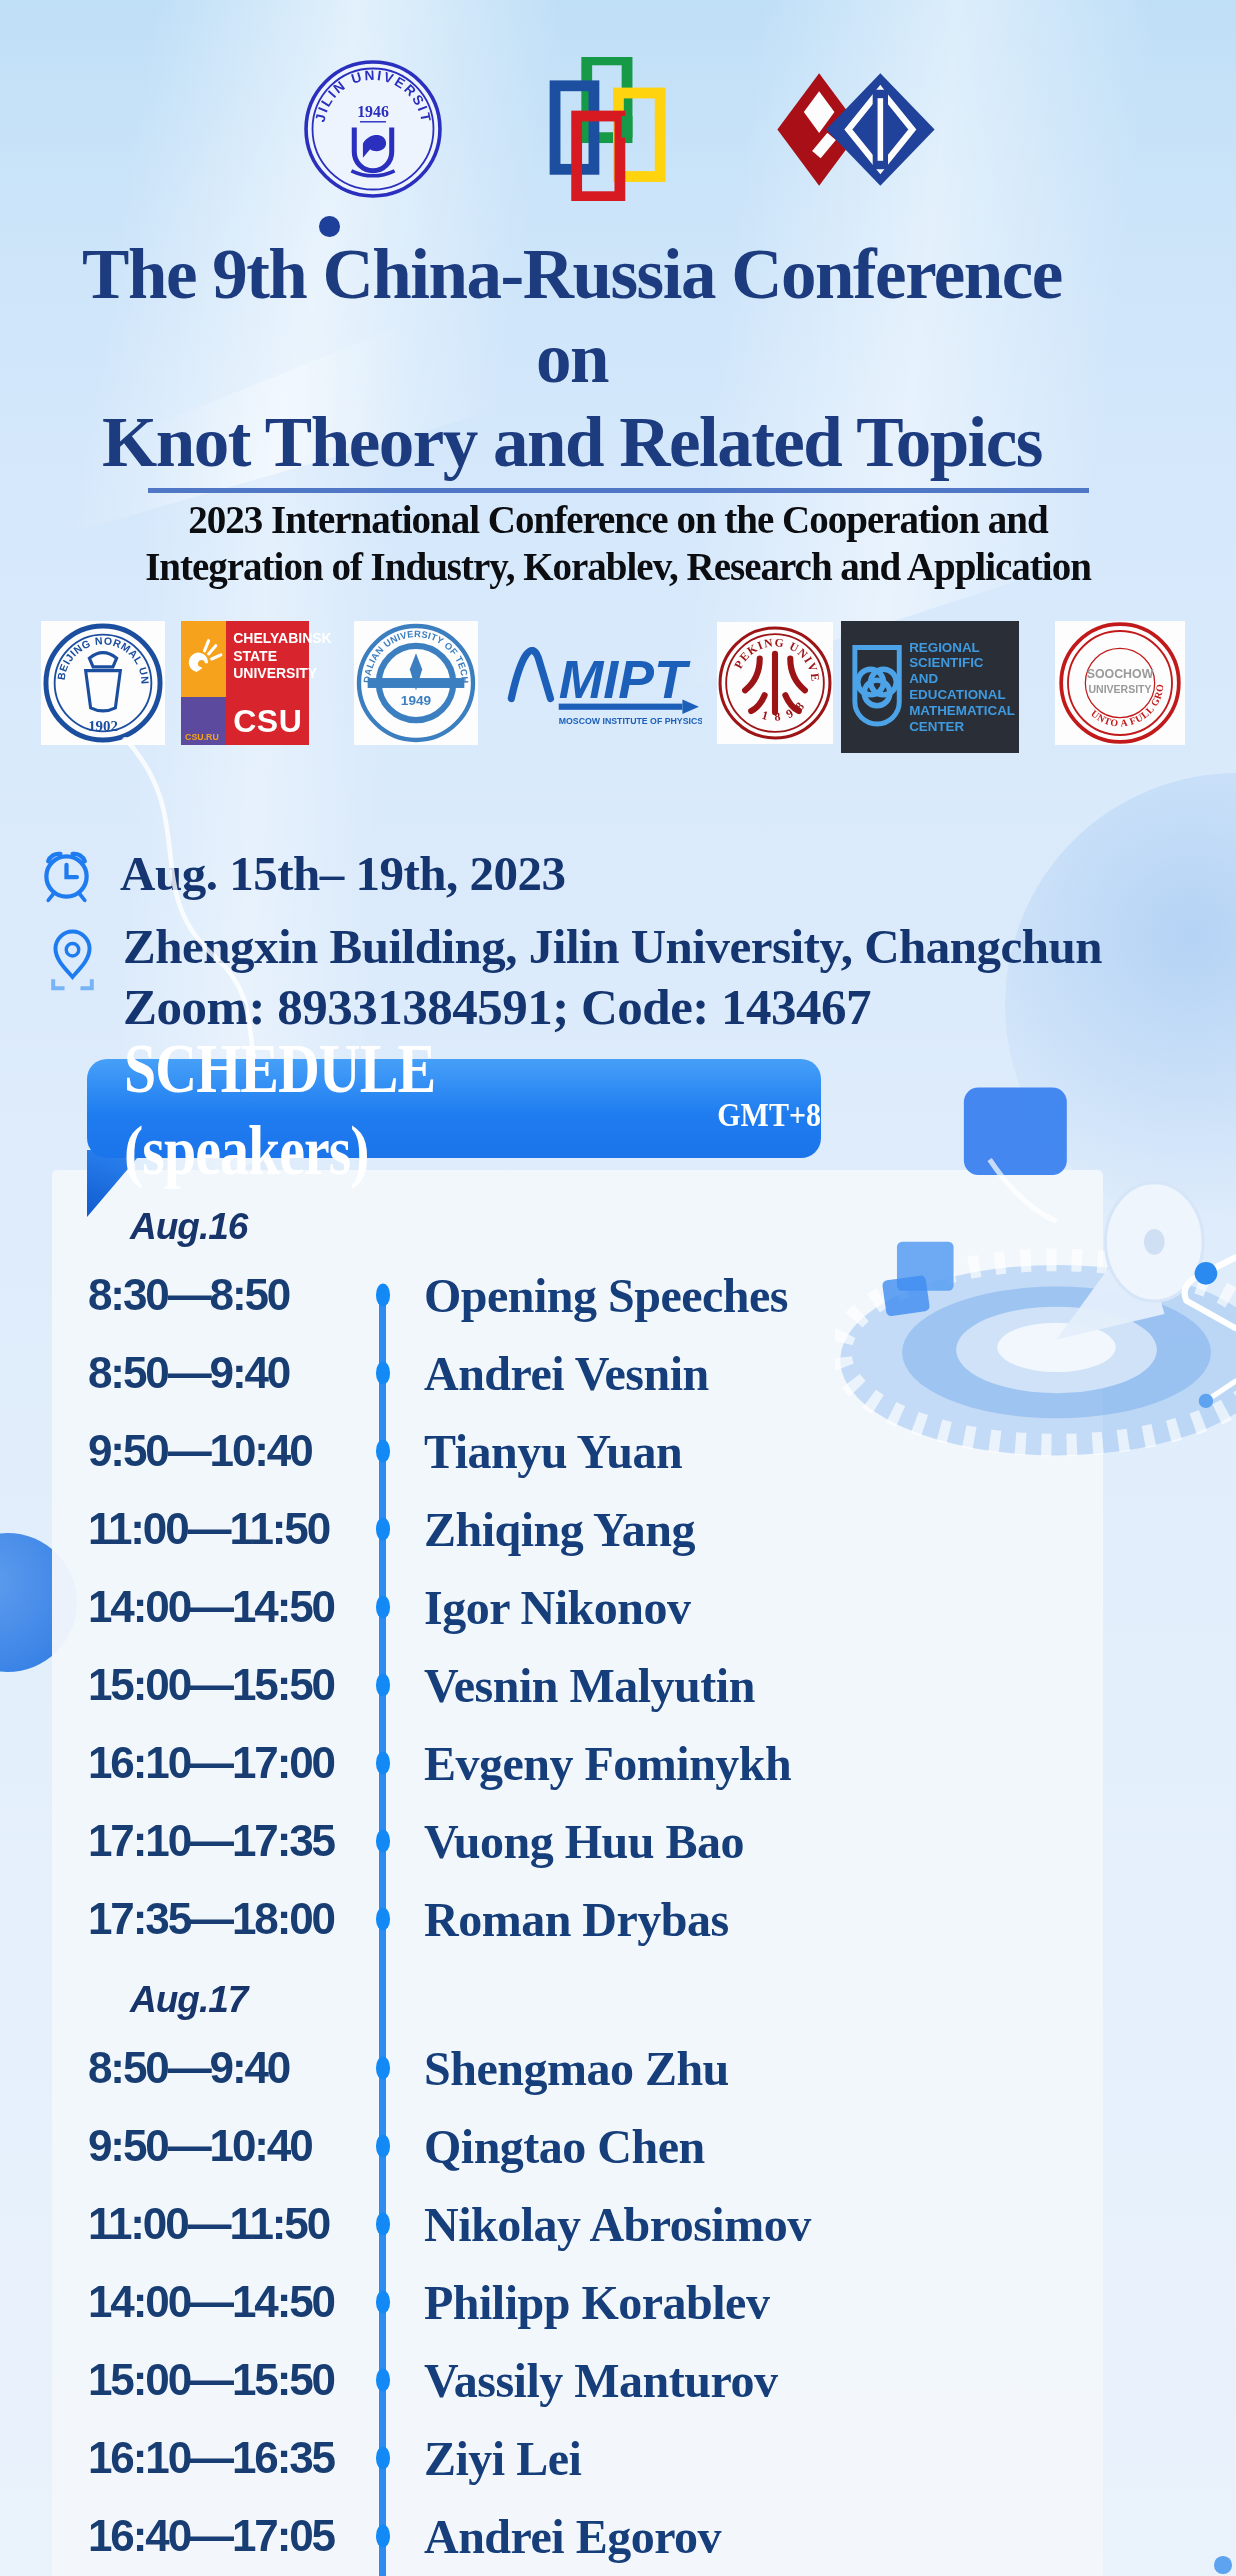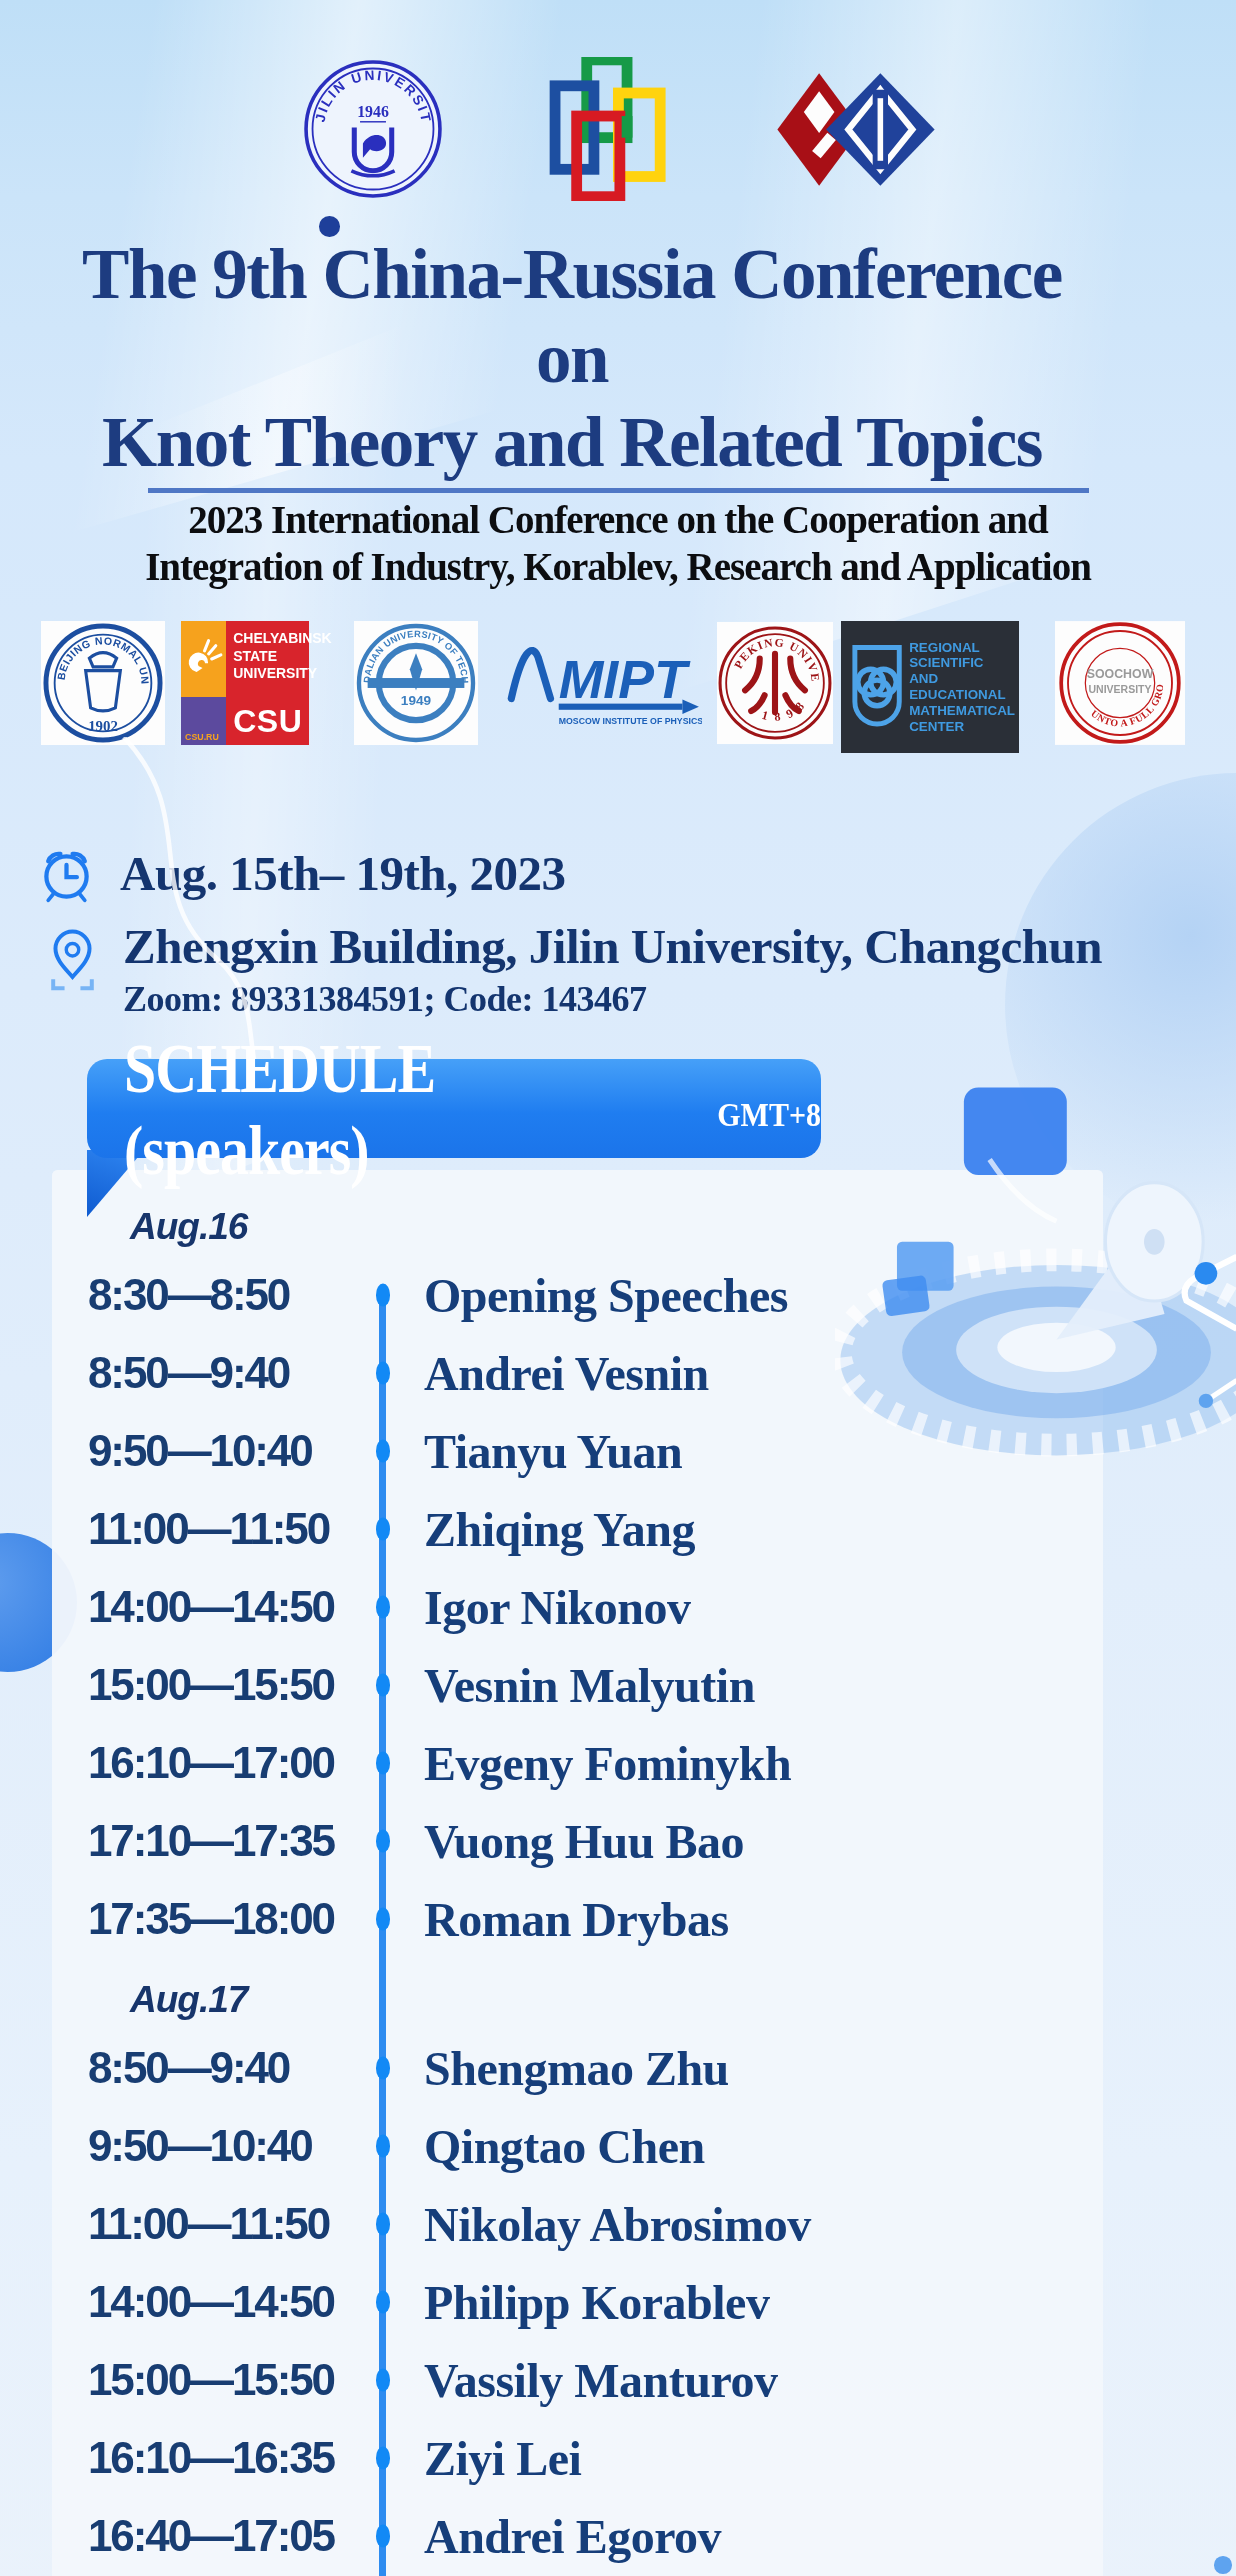--- a/index.html
+++ b/index.html
@@ -41,21 +41,21 @@
   .csu-name{position:absolute;left:7.2px;top:9.3px;font-size:14px;font-weight:bold;line-height:1.25;}
   .csu-abbr{position:absolute;left:7.2px;bottom:5.2px;font-size:32px;font-weight:bold;letter-spacing:0.5px;}
   .mipt{left:501px;width:201px;height:124px;position:absolute;}
   .rsemc{left:841px;width:170px;height:124px;background:#2a2f37;display:flex;align-items:center;padding:4px;}
   .rsemc-text{color:#3f9ae0;font-family:"Liberation Sans",sans-serif;font-weight:bold;font-size:13.4px;line-height:1.18;letter-spacing:0;}
 
   
   .info-row{position:absolute;color:#14356f;font-weight:bold;letter-spacing:-0.5px;}
   .info-date{left:120px;top:845px;font-size:49px;}
   .info-venue{left:123px;top:918px;font-size:49px;}
-  .info-zoom{left:123px;top:978px;font-size:36px;}
+  .info-zoom{left:123px;top:978px;font-size:51px;}
   .info-icon{position:absolute;}
 
   
   .banner{position:absolute;left:87px;top:1059px;width:734px;height:99px;border-radius:20px;
           background:linear-gradient(180deg,#46a0f8 0%,#1f7df0 55%,#1b74ea 100%);z-index:4;
           display:flex;align-items:center;padding-left:37px;box-sizing:border-box;}
   .banner-tail{position:absolute;left:87px;top:1150px;width:57px;height:67px;z-index:3;
           background:linear-gradient(200deg,#2f86f2,#0f5bd0);clip-path:polygon(0 0,100% 0,0 100%);}
   .banner-heading{display:inline-block;color:#fff;font-weight:bold;font-size:58px;letter-spacing:-1px;transform:scaleY(1.22);transform-origin:center;}
   .banner-tz{display:inline-block;color:#fff;font-weight:bold;font-size:30px;margin-left:33px;margin-top:13.4px;transform:scaleY(1.12);}

